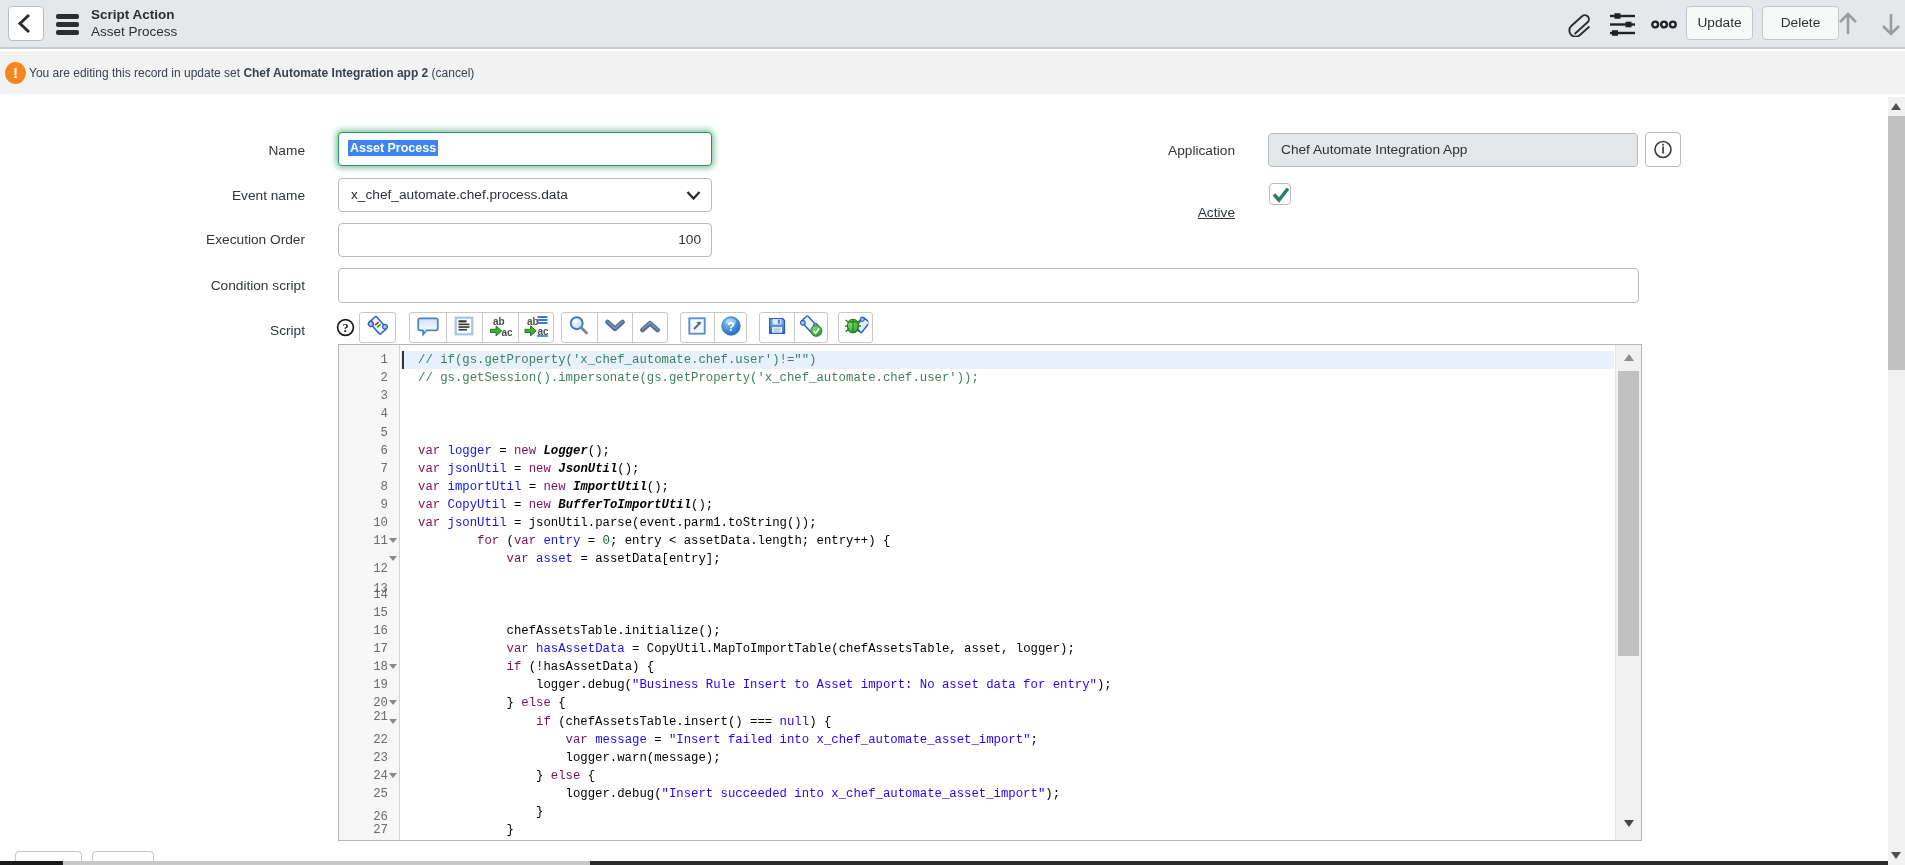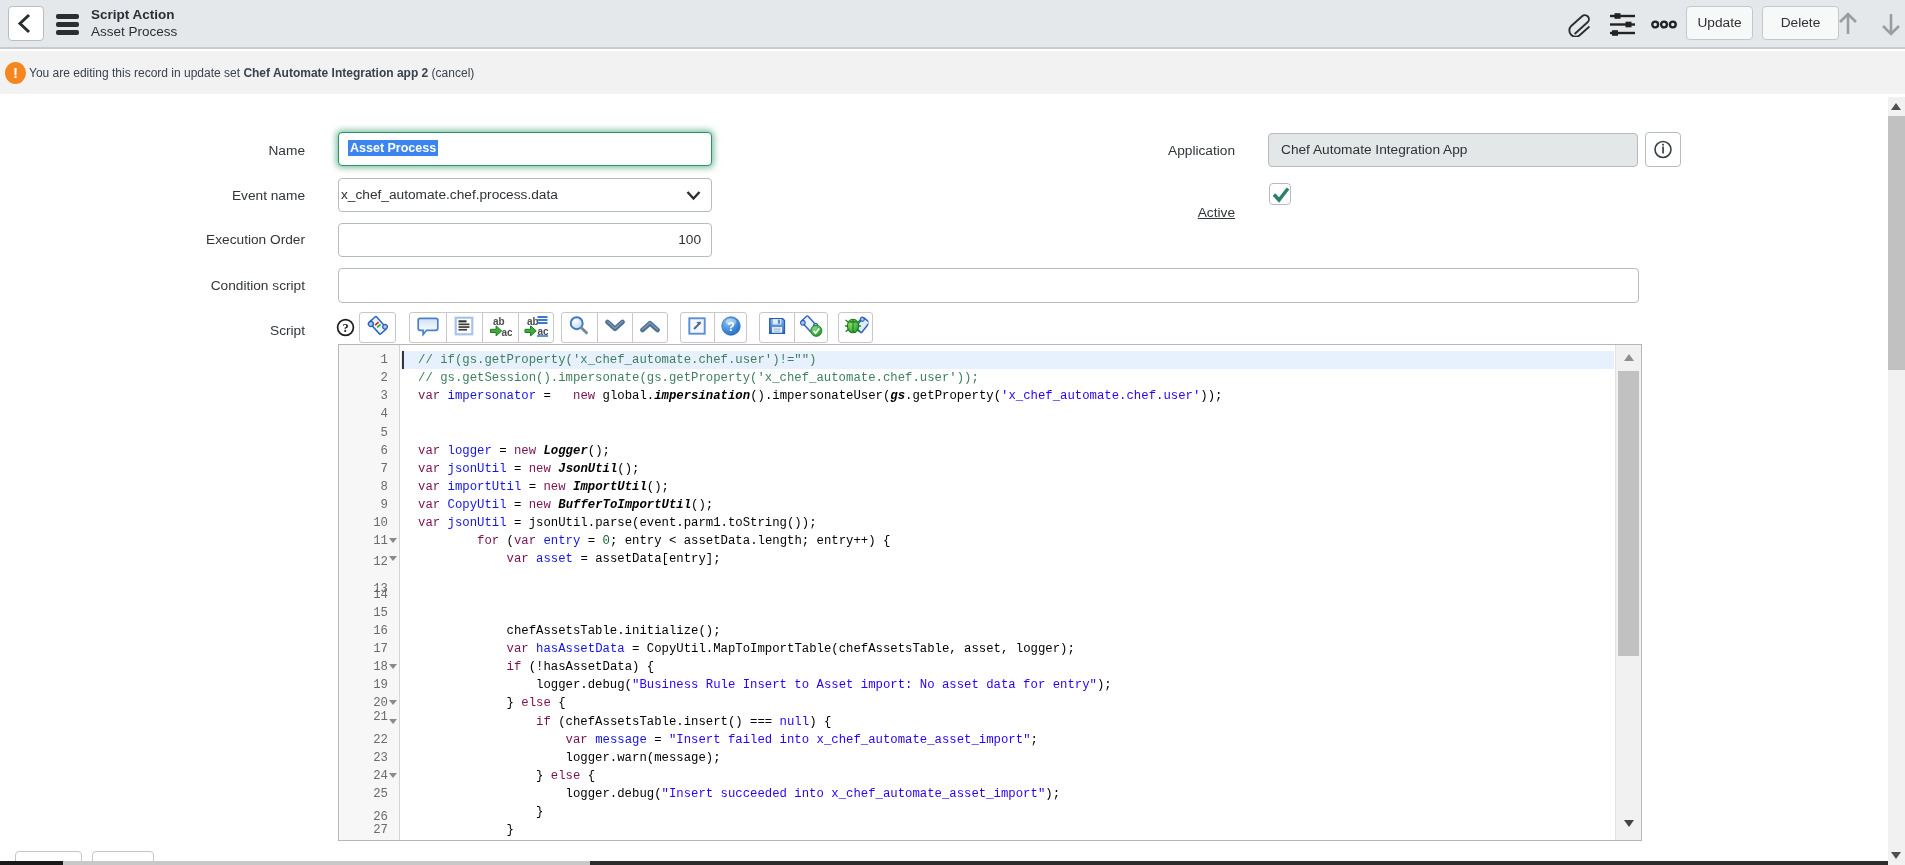--- a/index.html
+++ b/index.html
@@ -128,21 +128,21 @@
 </div>
 <div class="inp" style="left:1645px; top:132px; width:36px; height:35px;">
   <svg width="34" height="33" viewBox="0 0 34 33">
       <circle cx="17" cy="16.5" r="8" fill="none" stroke="#3a3f42" stroke-width="1.6"></circle>
       <rect x="16.2" y="13.5" width="1.7" height="7" fill="#3a3f42"></rect>
       <rect x="16.2" y="10.8" width="1.7" height="1.8" fill="#3a3f42"></rect>
     </svg>
 </div>
 
 <div class="inp" style="left:338px; top:178px; width:374px; height:34px;">
-  <span style="position:absolute; left:2px; top:8px;">x_chef_automate.chef.process.data</span>
+  <span style="position:absolute; left:12px; top:8px;">x_chef_automate.chef.process.data</span>
   <svg style="position:absolute; right:10px; top:11px;" width="15" height="11" viewBox="0 0 15 11">
       <polyline points="1.5,2 7.5,8.5 13.5,2" fill="none" stroke="#2b2e30" stroke-width="2.4"></polyline>
     </svg>
 </div>
 
 <div class="inp" style="left:1269px; top:183px; width:22px; height:22px; border-color:#b7babc; border-radius:4px;">
   <svg style="position:absolute; left:1px; top:1px;" width="20" height="20" viewBox="0 0 20 20">
       <polyline points="3,9.5 8,15 17,3.5" fill="none" stroke="#2a7f6a" stroke-width="3.4"></polyline>
     </svg>
 </div>
@@ -335,21 +335,21 @@
       <div class="ln" style="top:42.42px;">3</div>
       <div class="ln" style="top:60.48px;">4</div>
       <div class="ln" style="top:78.54px;">5</div>
       <div class="ln" style="top:96.60px;">6</div>
       <div class="ln" style="top:114.66px;">7</div>
       <div class="ln" style="top:132.72px;">8</div>
       <div class="ln" style="top:150.78px;">9</div>
       <div class="ln" style="top:168.84px;">10</div>
       <div class="ln" style="top:186.90px;">11</div>
       <div class="fold" style="top:192.90px;"></div>
-      <div class="ln" style="top:208px;">12</div>
+      <div class="ln" style="top:215px;">12</div>
       <div class="fold" style="top:210.96px;"></div>
       <div class="ln" style="top:223.02px;margin-top:12px;">13</div>
       <div class="ln" style="top:241.08px;">14</div>
       <div class="ln" style="top:259.14px;">15</div>
       <div class="ln" style="top:277.20px;">16</div>
       <div class="ln" style="top:295.26px;">17</div>
       <div class="ln" style="top:313.32px;">18</div>
       <div class="fold" style="top:319.32px;"></div>
       <div class="ln" style="top:331.38px;">19</div>
       <div class="ln" style="top:349.44px;">20</div>
@@ -362,21 +362,20 @@
       <div class="fold" style="top:427.68px;"></div>
       <div class="ln" style="top:439.74px;">25</div>
       <div class="ln" style="top:463px;">26</div>
       <div class="ln" style="top:475.86px;">27</div>
     </div>
   <div id="code">
     <div id="activeline"></div>
     <div id="cursor"></div>
       <div class="cl" style="top:6.30px;"><span class="c">// if(gs.getProperty('x_chef_automate.chef.user')!="")</span></div>
       <div class="cl" style="top:24.36px;"><span class="c">// gs.getSession().impersonate(gs.getProperty('x_chef_automate.chef.user'));</span></div>
-      <div class="cl" style="top:42.42px;"><span class="k">var</span> <span class="d">impersonator</span> =   <span class="k">new</span> global.<span class="b">impersination</span>().impersonateUser(<span class="b">gs</span>.getProperty(<span class="s">'x_chef_automate.chef.user'</span>));</div>
       <div class="cl" style="top:60.48px;"></div>
       <div class="cl" style="top:78.54px;"></div>
       <div class="cl" style="top:96.60px;"><span class="k">var</span> <span class="d">logger</span> = <span class="k">new</span> <span class="b">Logger</span>();</div>
       <div class="cl" style="top:114.66px;"><span class="k">var</span> <span class="d">jsonUtil</span> = <span class="k">new</span> <span class="b">JsonUtil</span>();</div>
       <div class="cl" style="top:132.72px;"><span class="k">var</span> <span class="d">importUtil</span> = <span class="k">new</span> <span class="b">ImportUtil</span>();</div>
       <div class="cl" style="top:150.78px;"><span class="k">var</span> <span class="d">CopyUtil</span> = <span class="k">new</span> <span class="b">BufferToImportUtil</span>();</div>
       <div class="cl" style="top:168.84px;"><span class="k">var</span> <span class="d">jsonUtil</span> = jsonUtil.parse(event.parm1.toString());</div>
       <div class="cl" style="top:186.90px;">        <span class="k">for</span> (<span class="k">var</span> <span class="d">entry</span> = <span class="n">0</span>; entry &lt; assetData.length; entry++) {</div>
       <div class="cl" style="top:204.96px;">            <span class="k">var</span> <span class="d">asset</span> = assetData[entry];</div>
       <div class="cl" style="top:223.02px;"></div>

